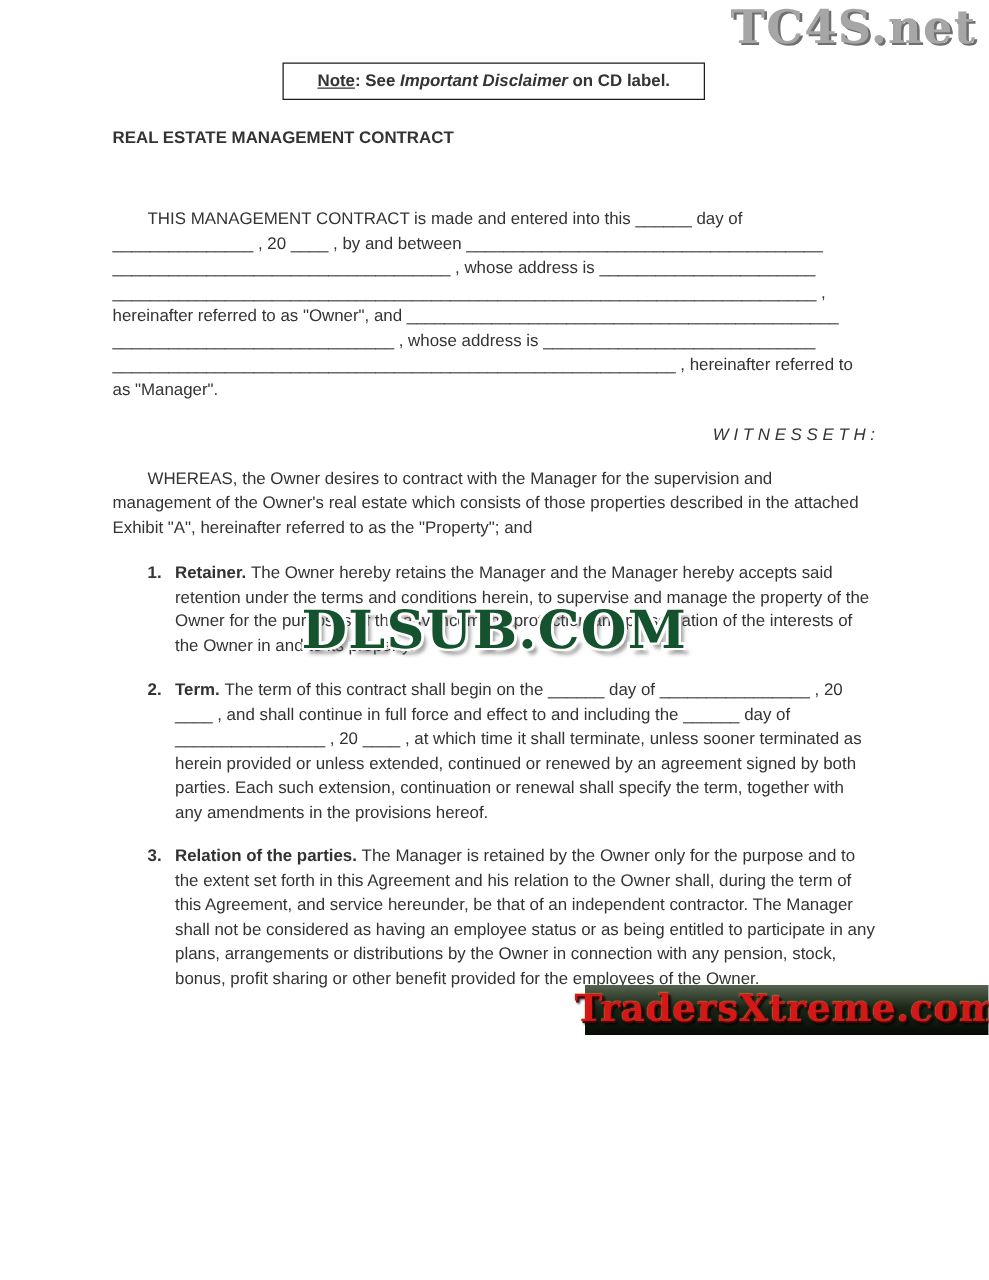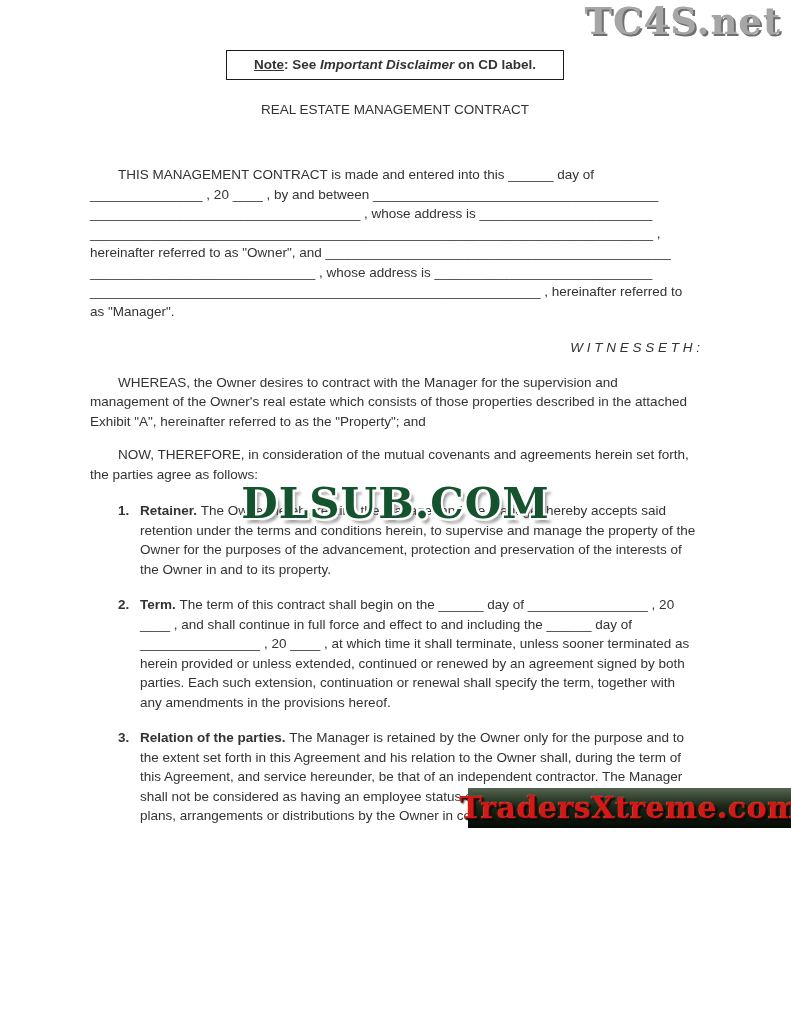--- a/index.html
+++ b/index.html
@@ -18,21 +18,21 @@
     text-shadow:2px 2px 0 #6f6f6f;letter-spacing:1px;
   }
   .content{padding:0 91px 0 90px;}
   .note-box{
     margin:50px auto 0;width:max-content;
     border:1.5px solid #1c1c1c;padding:4px 27px;
     font-weight:bold;
   }
   .note-label{text-decoration:underline;}
   .note-em{font-style:italic;}
-  .doc-title{text-align:center;font-weight:normal;margin-top:20px;}
+  .doc-title{font-weight:bold;margin-top:20px;}
   .intro{margin-top:24px;}
   .intro-line{white-space:nowrap;}
   .first-indent{text-indent:28px;margin-top:46px;}
   .witnesseth{text-align:right;margin:17px 0 15px;font-style:italic;}
   .para{margin:14px 0;text-indent:28px;}
   .list{margin-top:17px;}
   .list-item{display:flex;margin:16px 0 16px 28px;}
   .num{width:22px;flex:none;font-weight:bold;}
   .item-body{flex:1;}
   .item-label{font-weight:bold;}
@@ -82,21 +82,20 @@
       <div class="intro-line">______________________________ , whose address is _____________________________</div>
       <div class="intro-line">____________________________________________________________ , hereinafter referred to</div>
       <div class="intro-line">as "Manager".</div>
     </div>
 
     <div class="witnesseth">W I T N E S S E T H :</div>
 
     <div class="para">WHEREAS, the Owner desires to contract with the Manager for the supervision and management of the Owner's real estate which consists of those properties described in the attached Exhibit "A", hereinafter referred to as the "Property"; and</div>
 
 
-    <div class="para">NOW, THEREFORE, in consideration of the mutual covenants and agreements herein set forth, the parties agree as follows:</div>
 
     <div class="list">
 
       <div class="list-item">
         <span class="num">1.</span>
         <div class="item-body"><span class="item-label">Retainer.</span>&nbsp;<span>The Owner hereby retains the Manager and the Manager hereby accepts said retention under the terms and conditions herein, to supervise and manage the property of the Owner for the purposes of the advancement, protection and preservation of the interests of the Owner in and to its property.</span></div>
       </div>
 
       <div class="list-item">
         <span class="num">2.</span>

